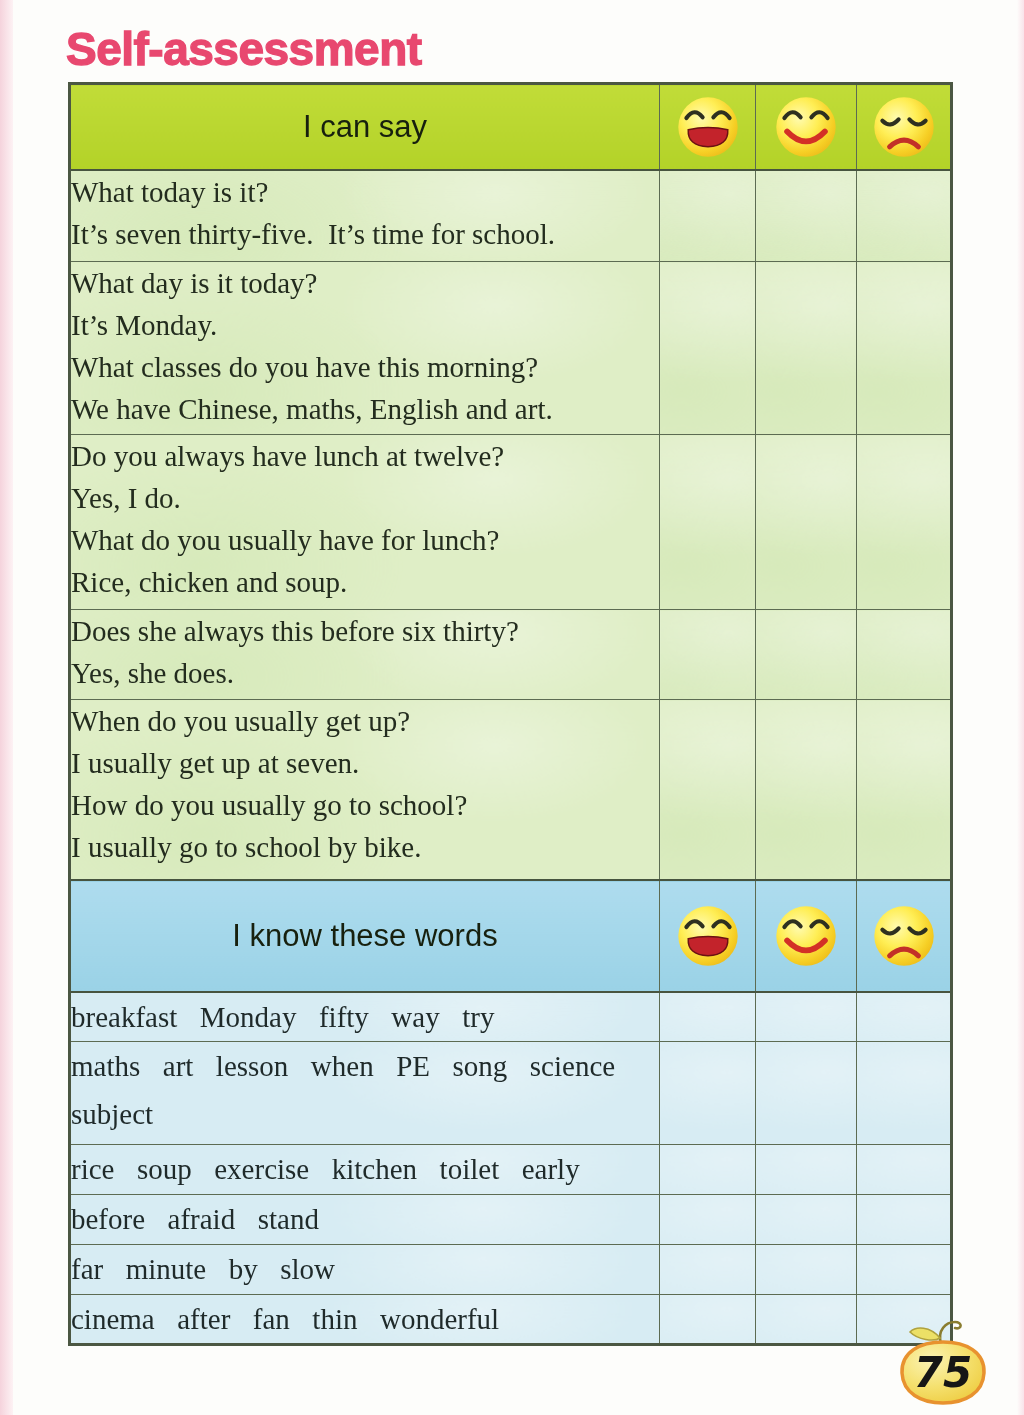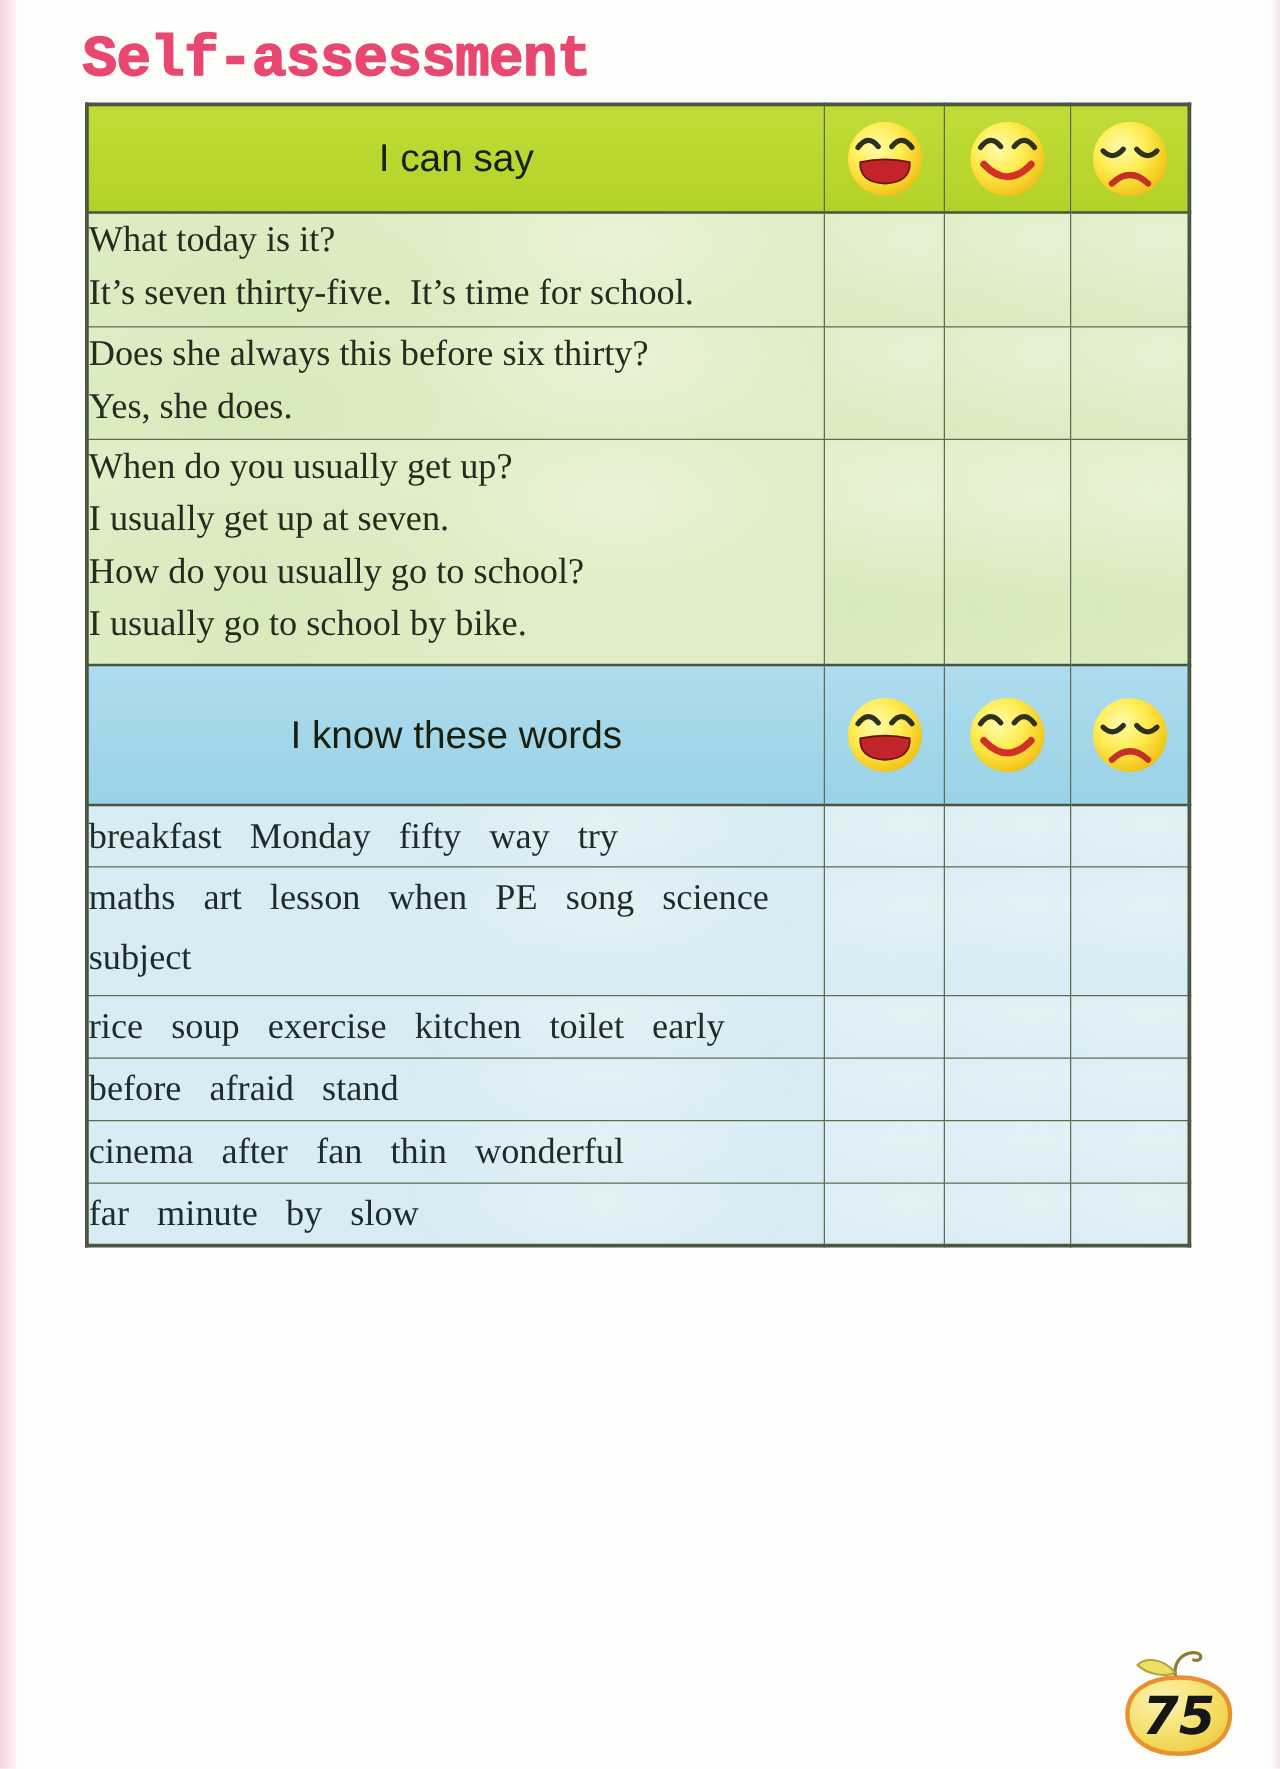--- a/index.html
+++ b/index.html
@@ -13,21 +13,21 @@
   .edge-left{
     position:absolute;left:0;top:0;width:13px;height:1415px;
     background:linear-gradient(to right,#f5d3dc,#fdf2f4);
   }
   .edge-right{
     position:absolute;right:0;top:0;width:7px;height:1415px;
     background:linear-gradient(to left,#f9e3ea,rgba(253,242,244,0));
   }
   .page-title{
     position:absolute;left:66px;top:22px;
-    font-family:Liberation Mono, monospace;
+    font-family:Liberation Sans, sans-serif;
     font-size:46px;font-weight:700;letter-spacing:-0.5px;
     color:#e8486f;
     -webkit-text-stroke:1.3px #e8486f;
   }
   table.assessment{
     position:absolute;left:68px;top:82px;
     width:882px;
     border-collapse:collapse;table-layout:fixed;
     border:3px solid #4b5742;
   }
@@ -135,21 +135,43 @@
     <tr style="height:92px">
       <td class="s1-cell say-cell">
         <div class="line">What today is it?</div>
         <div class="line">It’s seven thirty-five.  It’s time for school.</div>
       </td>
       <td class="s1-cell"></td>
       <td class="s1-cell"></td>
       <td class="s1-cell"></td>
     </tr>
 
-
+    <tr style="height:173px">
+      <td class="s1-cell say-cell">
+        <div class="line">What day is it today?</div>
+        <div class="line">It’s Monday.</div>
+        <div class="line">What classes do you have this morning?</div>
+        <div class="line">We have Chinese, maths, English and art.</div>
+      </td>
+      <td class="s1-cell"></td>
+      <td class="s1-cell"></td>
+      <td class="s1-cell"></td>
+    </tr>
+
+    <tr style="height:175px">
+      <td class="s1-cell say-cell">
+        <div class="line">Do you always have lunch at twelve?</div>
+        <div class="line">Yes, I do.</div>
+        <div class="line">What do you usually have for lunch?</div>
+        <div class="line">Rice, chicken and soup.</div>
+      </td>
+      <td class="s1-cell"></td>
+      <td class="s1-cell"></td>
+      <td class="s1-cell"></td>
+    </tr>
 
     <tr style="height:90px">
       <td class="s1-cell say-cell">
         <div class="line">Does she always this before six thirty?</div>
         <div class="line">Yes, she does.</div>
       </td>
       <td class="s1-cell"></td>
       <td class="s1-cell"></td>
       <td class="s1-cell"></td>
     </tr>
@@ -217,27 +239,27 @@
       <td class="s2-cell"></td>
       <td class="s2-cell"></td>
     </tr>
     <tr style="height:50px">
       <td class="s2-cell word-cell">before  afraid  stand</td>
       <td class="s2-cell"></td>
       <td class="s2-cell"></td>
       <td class="s2-cell"></td>
     </tr>
     <tr style="height:50px">
+      <td class="s2-cell word-cell">far  minute  by  slow</td>
+      <td class="s2-cell"></td>
+      <td class="s2-cell"></td>
+      <td class="s2-cell"></td>
+    </tr>
+    <tr style="height:50px">
       <td class="s2-cell word-cell">cinema  after  fan  thin  wonderful</td>
-      <td class="s2-cell"></td>
-      <td class="s2-cell"></td>
-      <td class="s2-cell"></td>
-    </tr>
-    <tr style="height:50px">
-      <td class="s2-cell word-cell">far  minute  by  slow</td>
       <td class="s2-cell"></td>
       <td class="s2-cell"></td>
       <td class="s2-cell"></td>
     </tr>
   </tbody>
 </table>
 
 <div class="apple-badge">
   <svg width="110" height="104" viewBox="0 0 110 104">
     <path d="M53,38 C49,24 58,16 67,16 C75,16 74,24 67,22" stroke="#8a7d2f" fill="none" stroke-width="2.6" stroke-linecap="round"></path>

